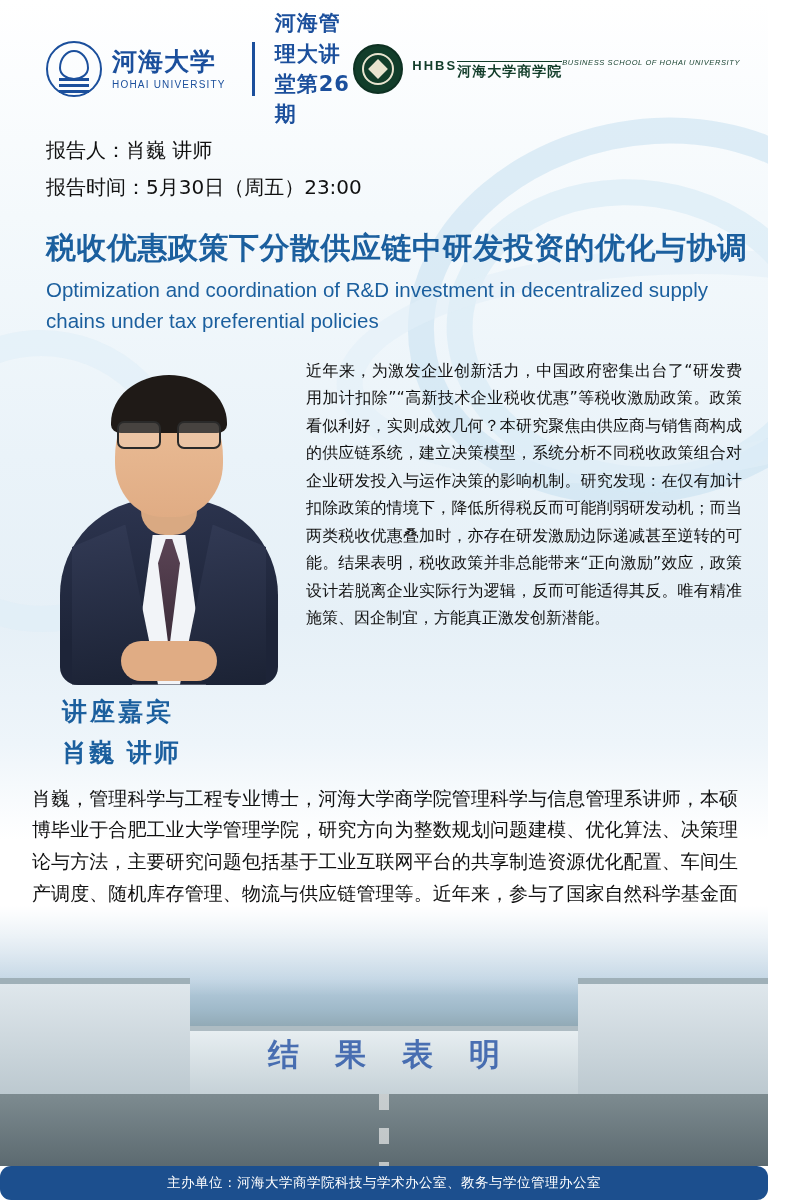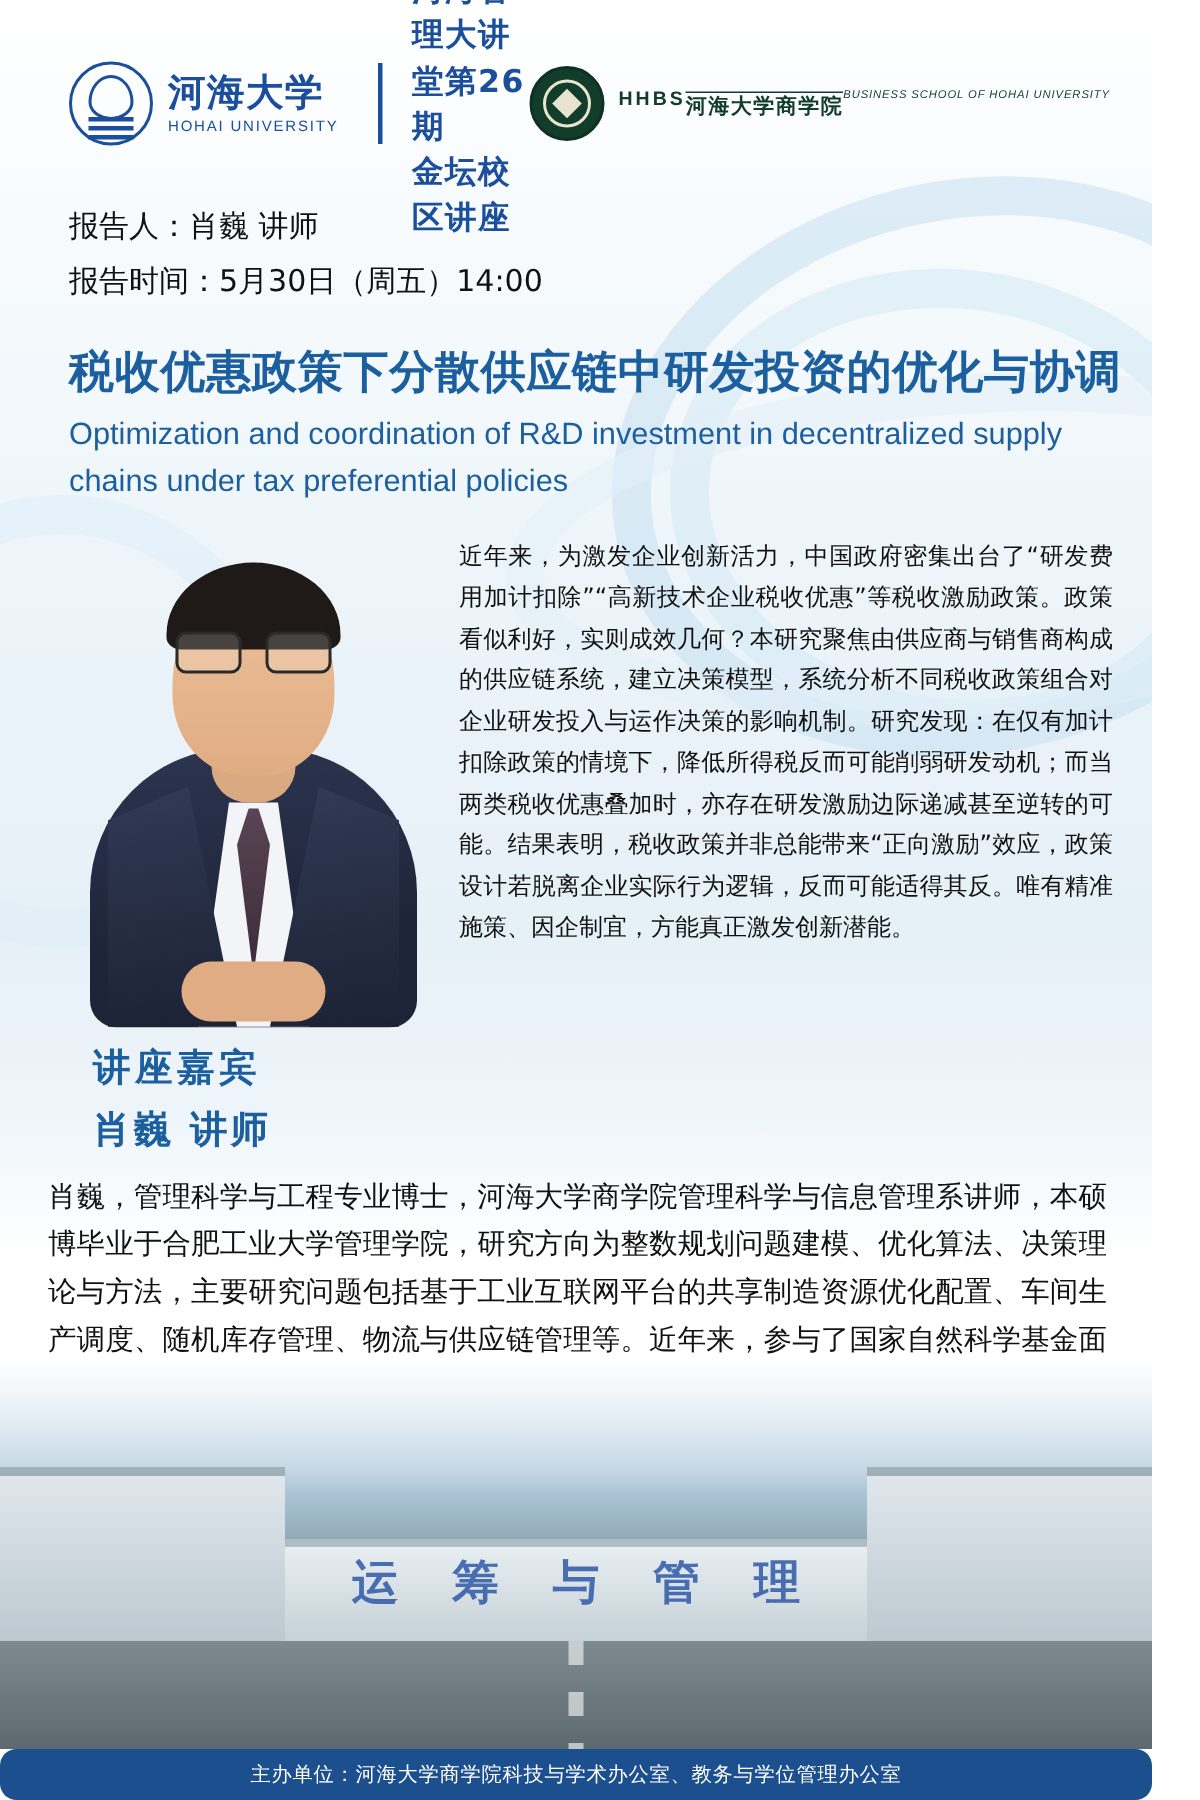--- a/index.html
+++ b/index.html
@@ -393,39 +393,38 @@
       <div class="hohai-names">
         <span class="hohai-cn">河海大学</span>
         <span class="hohai-en">HOHAI UNIVERSITY</span>
       </div>
     </div>
 
     <div class="header-divider"></div>
 
     <div class="header-title">
       <div>河海管理大讲堂第26期</div>
-      <div>金坛校区讲座</div>
     </div>
 
     <div class="hhbs-logo">
       <div class="hhbs-mark"></div>
       <div class="hhbs-text">
         <span class="hhbs-abbr">HHBS</span>
         <span class="hhbs-cn">河海大学商学院</span>
         <span class="hhbs-en">BUSINESS SCHOOL OF HOHAI UNIVERSITY</span>
       </div>
     </div>
   </div>
 
   <div class="info">
     <div class="info-row">
       <span class="info-label">报告人：</span><span class="info-value">肖巍 讲师</span>
     </div>
     <div class="info-row">
-      <span class="info-label">报告时间：</span><span class="info-value">5月30日（周五）14:00</span>
+      <span class="info-label">报告时间：</span><span class="info-value">5月30日（周五）23:00</span>
     </div>
   </div>
 
   <div class="title-cn">税收优惠政策下分散供应链中研发投资的优化与协调</div>
   <div class="title-en">Optimization and coordination of R&amp;D investment in decentralized supply chains under tax preferential policies</div>
 
   <div class="body-row">
 
     <div class="photo-col">
       <div class="photo-frame">
@@ -450,21 +449,21 @@
 
     <div class="abstract">近年来，为激发企业创新活力，中国政府密集出台了“研发费用加计扣除”“高新技术企业税收优惠”等税收激励政策。政策看似利好，实则成效几何？本研究聚焦由供应商与销售商构成的供应链系统，建立决策模型，系统分析不同税收政策组合对企业研发投入与运作决策的影响机制。研究发现：在仅有加计扣除政策的情境下，降低所得税反而可能削弱研发动机；而当两类税收优惠叠加时，亦存在研发激励边际递减甚至逆转的可能。结果表明，税收政策并非总能带来“正向激励”效应，政策设计若脱离企业实际行为逻辑，反而可能适得其反。唯有精准施策、因企制宜，方能真正激发创新潜能。</div>
   </div>
 
   <div class="bio">肖巍，管理科学与工程专业博士，河海大学商学院管理科学与信息管理系讲师，本硕博毕业于合肥工业大学管理学院，研究方向为整数规划问题建模、优化算法、决策理论与方法，主要研究问题包括基于工业互联网平台的共享制造资源优化配置、车间生产调度、随机库存管理、物流与供应链管理等。近年来，参与了国家自然科学基金面上项目4项，在《International Journal of Production Economics》《Computers &amp; Operations Research》《Transportation Research Part E: Logistics and Transportation Review》《运筹与管理》等运筹学/管理科学领域权威期刊上发表和录用论文十余篇，同时，授权中国发明专利3项和计算机软件著作权8项。</div>
 
   <div class="campus">
     <div class="c-building-l"></div>
     <div class="c-building-r"></div>
     <div class="c-wall"></div>
-    <div class="c-gate-text">运筹与管理</div>
+    <div class="c-gate-text">结果表明</div>
     <div class="c-road"></div>
   </div>
 
   <div class="footer">
     <span>主办单位：河海大学商学院科技与学术办公室、教务与学位管理办公室</span>
   </div>
 
 </div>
 
 </body></html>

